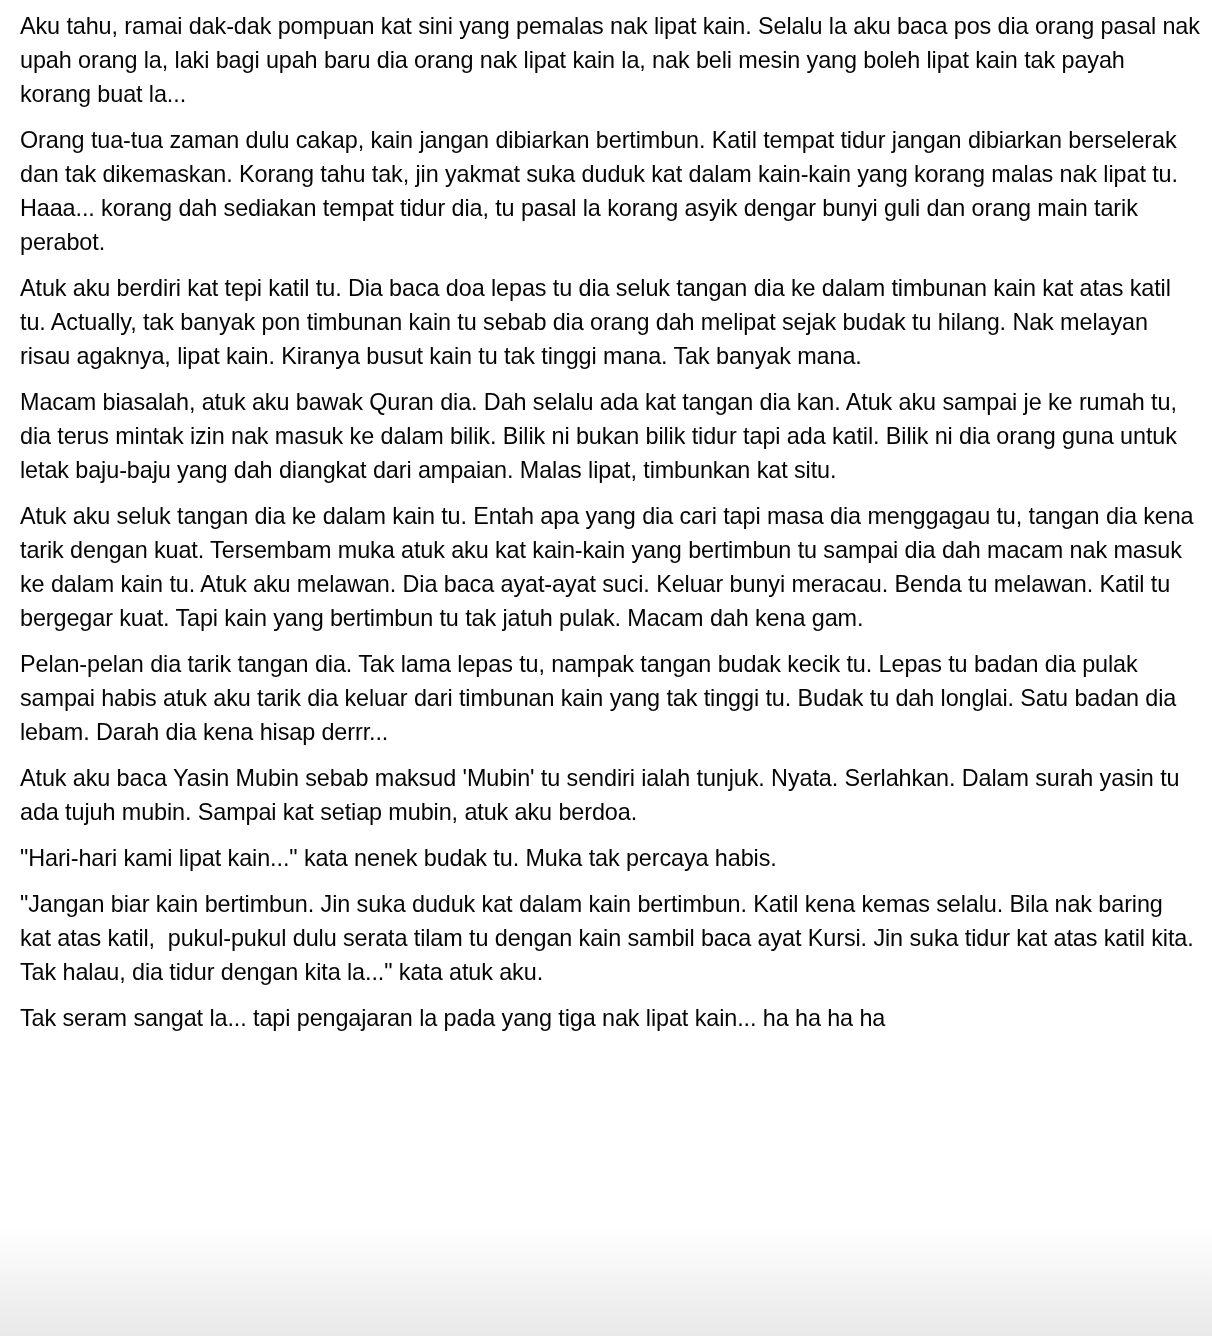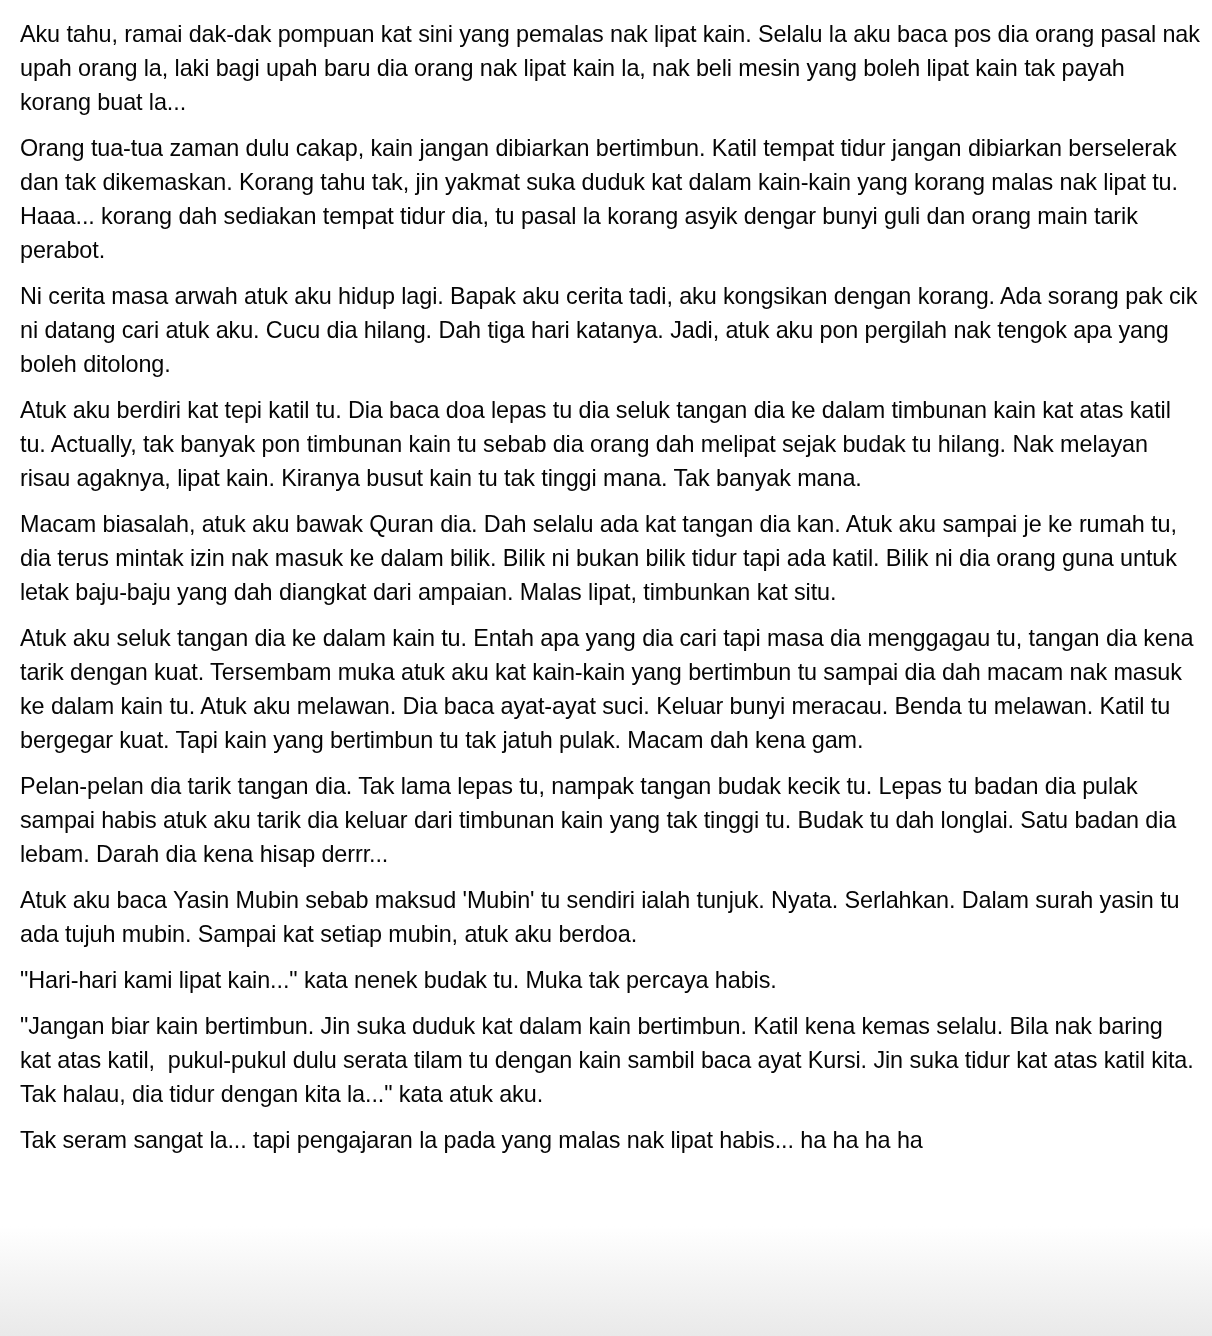--- a/index.html
+++ b/index.html
@@ -18,44 +18,43 @@
       left: 20px;
       top: 9px;
       width: 1180px;
       font-family: "Liberation Sans", "DejaVu Sans", sans-serif;
       font-size: 23.4px;
       line-height: 34px;
       color: #050505;
       letter-spacing: -0.1px;
     }
     .post-body p {
-      margin: 8px 0 12px 0;
+      margin: 0 0 12px 0;
       white-space: pre-wrap;
     }
     .bottom-fade {
       position: absolute;
       left: 0;
       right: 0;
       bottom: 0;
       height: 110px;
       background: linear-gradient(to bottom, rgba(236,236,236,0) 0%, rgba(236,236,236,0.55) 45%, rgba(232,232,232,0.95) 100%);
       pointer-events: none;
       z-index: 1;
     }
   </style>
 </head>
 <body>
 
 <div class="post-body">
   <p>Aku tahu, ramai dak-dak pompuan kat sini yang pemalas nak lipat kain. Selalu la aku baca pos dia orang pasal nak upah orang la, laki bagi upah baru dia orang nak lipat kain la, nak beli mesin yang boleh lipat kain tak payah korang buat la...</p>
   <p>Orang tua-tua zaman dulu cakap, kain jangan dibiarkan bertimbun. Katil tempat tidur jangan dibiarkan berselerak dan tak dikemaskan. Korang tahu tak, jin yakmat suka duduk kat dalam kain-kain yang korang malas nak lipat tu. Haaa... korang dah sediakan tempat tidur dia, tu pasal la korang asyik dengar bunyi guli dan orang main tarik perabot.</p>
-  <p>Ni cerita masa arwah atuk aku hidup lagi. Bapak aku cerita tadi, aku kongsikan dengan korang. Ada sorang pak cik ni datang cari atuk aku. Cucu dia hilang. Dah tiga hari katanya. Jadi, atuk aku pon pergilah nak tengok apa yang boleh ditolong.</p>
   <p>Atuk aku berdiri kat tepi katil tu. Dia baca doa lepas tu dia seluk tangan dia ke dalam timbunan kain kat atas katil tu. Actually, tak banyak pon timbunan kain tu sebab dia orang dah melipat sejak budak tu hilang. Nak melayan risau agaknya, lipat kain. Kiranya busut kain tu tak tinggi mana. Tak banyak mana.</p>
   <p>Macam biasalah, atuk aku bawak Quran dia. Dah selalu ada kat tangan dia kan. Atuk aku sampai je ke rumah tu, dia terus mintak izin nak masuk ke dalam bilik. Bilik ni bukan bilik tidur tapi ada katil. Bilik ni dia orang guna untuk letak baju-baju yang dah diangkat dari ampaian. Malas lipat, timbunkan kat situ.</p>
   <p>Atuk aku seluk tangan dia ke dalam kain tu. Entah apa yang dia cari tapi masa dia menggagau tu, tangan dia kena tarik dengan kuat. Tersembam muka atuk aku kat kain-kain yang bertimbun tu sampai dia dah macam nak masuk ke dalam kain tu. Atuk aku melawan. Dia baca ayat-ayat suci. Keluar bunyi meracau. Benda tu melawan. Katil tu bergegar kuat. Tapi kain yang bertimbun tu tak jatuh pulak. Macam dah kena gam.</p>
   <p>Pelan-pelan dia tarik tangan dia. Tak lama lepas tu, nampak tangan budak kecik tu. Lepas tu badan dia pulak sampai habis atuk aku tarik dia keluar dari timbunan kain yang tak tinggi tu. Budak tu dah longlai. Satu badan dia lebam. Darah dia kena hisap derrr...</p>
   <p>Atuk aku baca Yasin Mubin sebab maksud 'Mubin' tu sendiri ialah tunjuk. Nyata. Serlahkan. Dalam surah yasin tu ada tujuh mubin. Sampai kat setiap mubin, atuk aku berdoa.</p>
   <p>"Hari-hari kami lipat kain..." kata nenek budak tu. Muka tak percaya habis.</p>
   <p>"Jangan biar kain bertimbun. Jin suka duduk kat dalam kain bertimbun. Katil kena kemas selalu. Bila nak baring kat atas katil,  pukul-pukul dulu serata tilam tu dengan kain sambil baca ayat Kursi. Jin suka tidur kat atas katil kita. Tak halau, dia tidur dengan kita la..." kata atuk aku.</p>
-  <p>Tak seram sangat la... tapi pengajaran la pada yang malas nak lipat habis... ha ha ha ha</p>
+  <p>Tak seram sangat la... tapi pengajaran la pada yang tiga nak lipat kain... ha ha ha ha</p>
 </div>
 
 <div class="bottom-fade"></div>
 
 </body></html>

